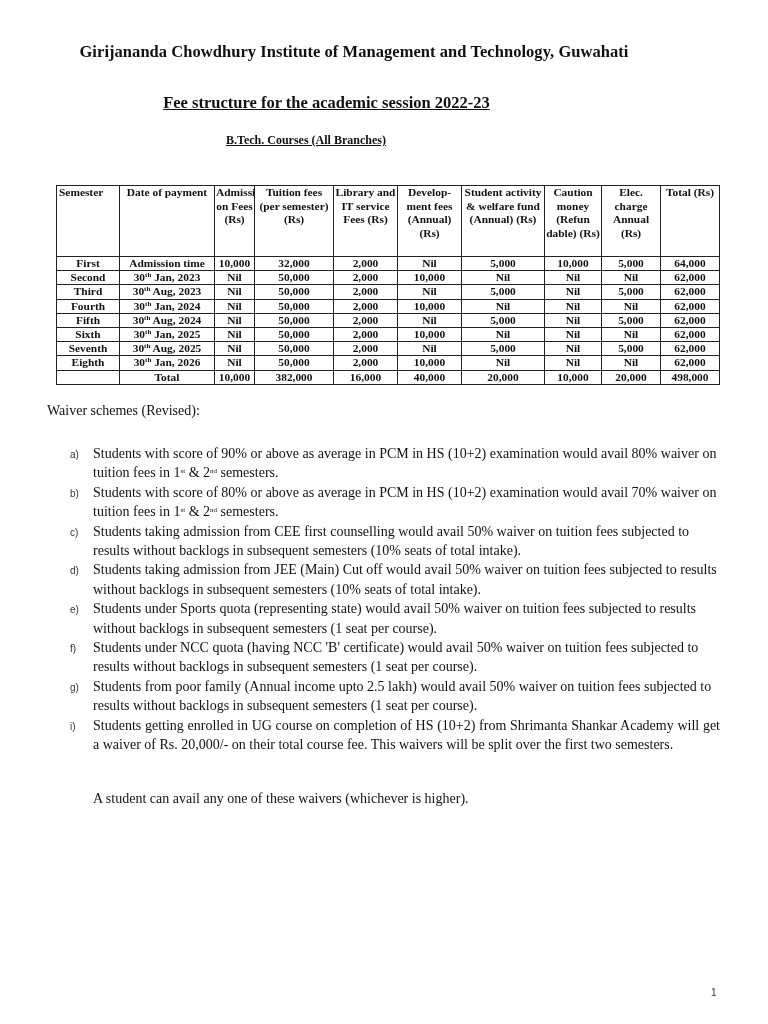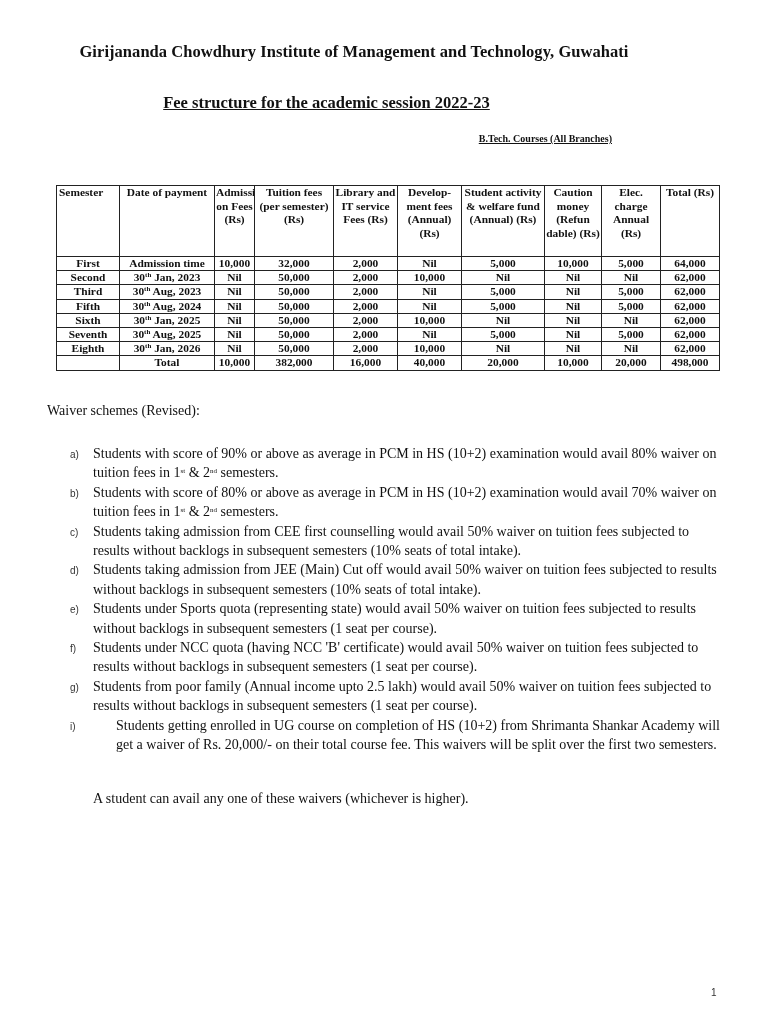--- a/index.html
+++ b/index.html
@@ -9,22 +9,22 @@
   }
   .title1 {
     position: absolute; top: 42px; left: 0; width: 708px; text-align: center;
     font-weight: bold; font-size: 16.5px; letter-spacing: 0.05px;
   }
   .title2 {
     position: absolute; top: 93px; left: 0; width: 653px; text-align: center;
     font-weight: bold; font-size: 16.5px; text-decoration: underline;
   }
   .title3 {
-    position: absolute; top: 133px; left: 0; width: 612px; text-align: right;
-    font-weight: bold; font-size: 10px; text-decoration: underline;
+    position: absolute; top: 133px; left: 0; width: 612px; text-align: center;
+    font-weight: bold; font-size: 12px; text-decoration: underline;
   }
   table.fees {
     position: absolute; top: 185px; left: 56px; width: 663px;
     border-collapse: collapse; table-layout: fixed;
     font-size: 11.4px; font-weight: bold; line-height: 13.5px;
   }
   table.fees th, table.fees td {
     border: 1.3px solid #222; padding: 0 1px; text-align: center;
     vertical-align: top; white-space: nowrap; overflow: hidden;
   }
@@ -37,21 +37,21 @@
   }
   ol.waivers {
     position: absolute; top: 444px; left: 70px; width: 650px;
     list-style: none; margin: 0; padding: 0; font-size: 14px; line-height: 19.4px;
   }
   ol.waivers li { position: relative; padding-left: 23px; margin: 0; }
   ol.waivers li .mark {
     position: absolute; left: 0; top: 1px; font-family: "Liberation Sans", "DejaVu Sans", sans-serif;
     font-size: 10px; color: #333;
   }
-  ol.waivers li.justify .text { text-align: justify; text-align-last: left; display: block; margin-left: 23px; }
+  ol.waivers li.justify .text { text-align: justify; text-align-last: left; display: block; }
   .closing {
     position: absolute; top: 791px; left: 93px; font-size: 14px;
   }
   .page-num {
     position: absolute; top: 987px; left: 711px; font-family: "Liberation Sans", "DejaVu Sans", sans-serif;
     font-size: 10px; color: #333;
   }
 </style>
 </head>
 <body>
@@ -118,20 +118,32 @@
         <td>Nil</td>
         <td>50,000</td>
         <td>2,000</td>
         <td>Nil</td>
         <td>5,000</td>
         <td>Nil</td>
         <td>5,000</td>
         <td>62,000</td>
       </tr>
       <tr>
+        <td>Fourth</td>
+        <td><span>30</span><sup>th</sup><span style="white-space: pre;"> Jan, 2024</span></td>
+        <td>Nil</td>
+        <td>50,000</td>
+        <td>2,000</td>
+        <td>10,000</td>
+        <td>Nil</td>
+        <td>Nil</td>
+        <td>Nil</td>
+        <td>62,000</td>
+      </tr>
+      <tr>
         <td>Fifth</td>
         <td><span>30</span><sup>th</sup><span style="white-space: pre;"> Aug, 2024</span></td>
         <td>Nil</td>
         <td>50,000</td>
         <td>2,000</td>
         <td>Nil</td>
         <td>5,000</td>
         <td>Nil</td>
         <td>5,000</td>
         <td>62,000</td>

